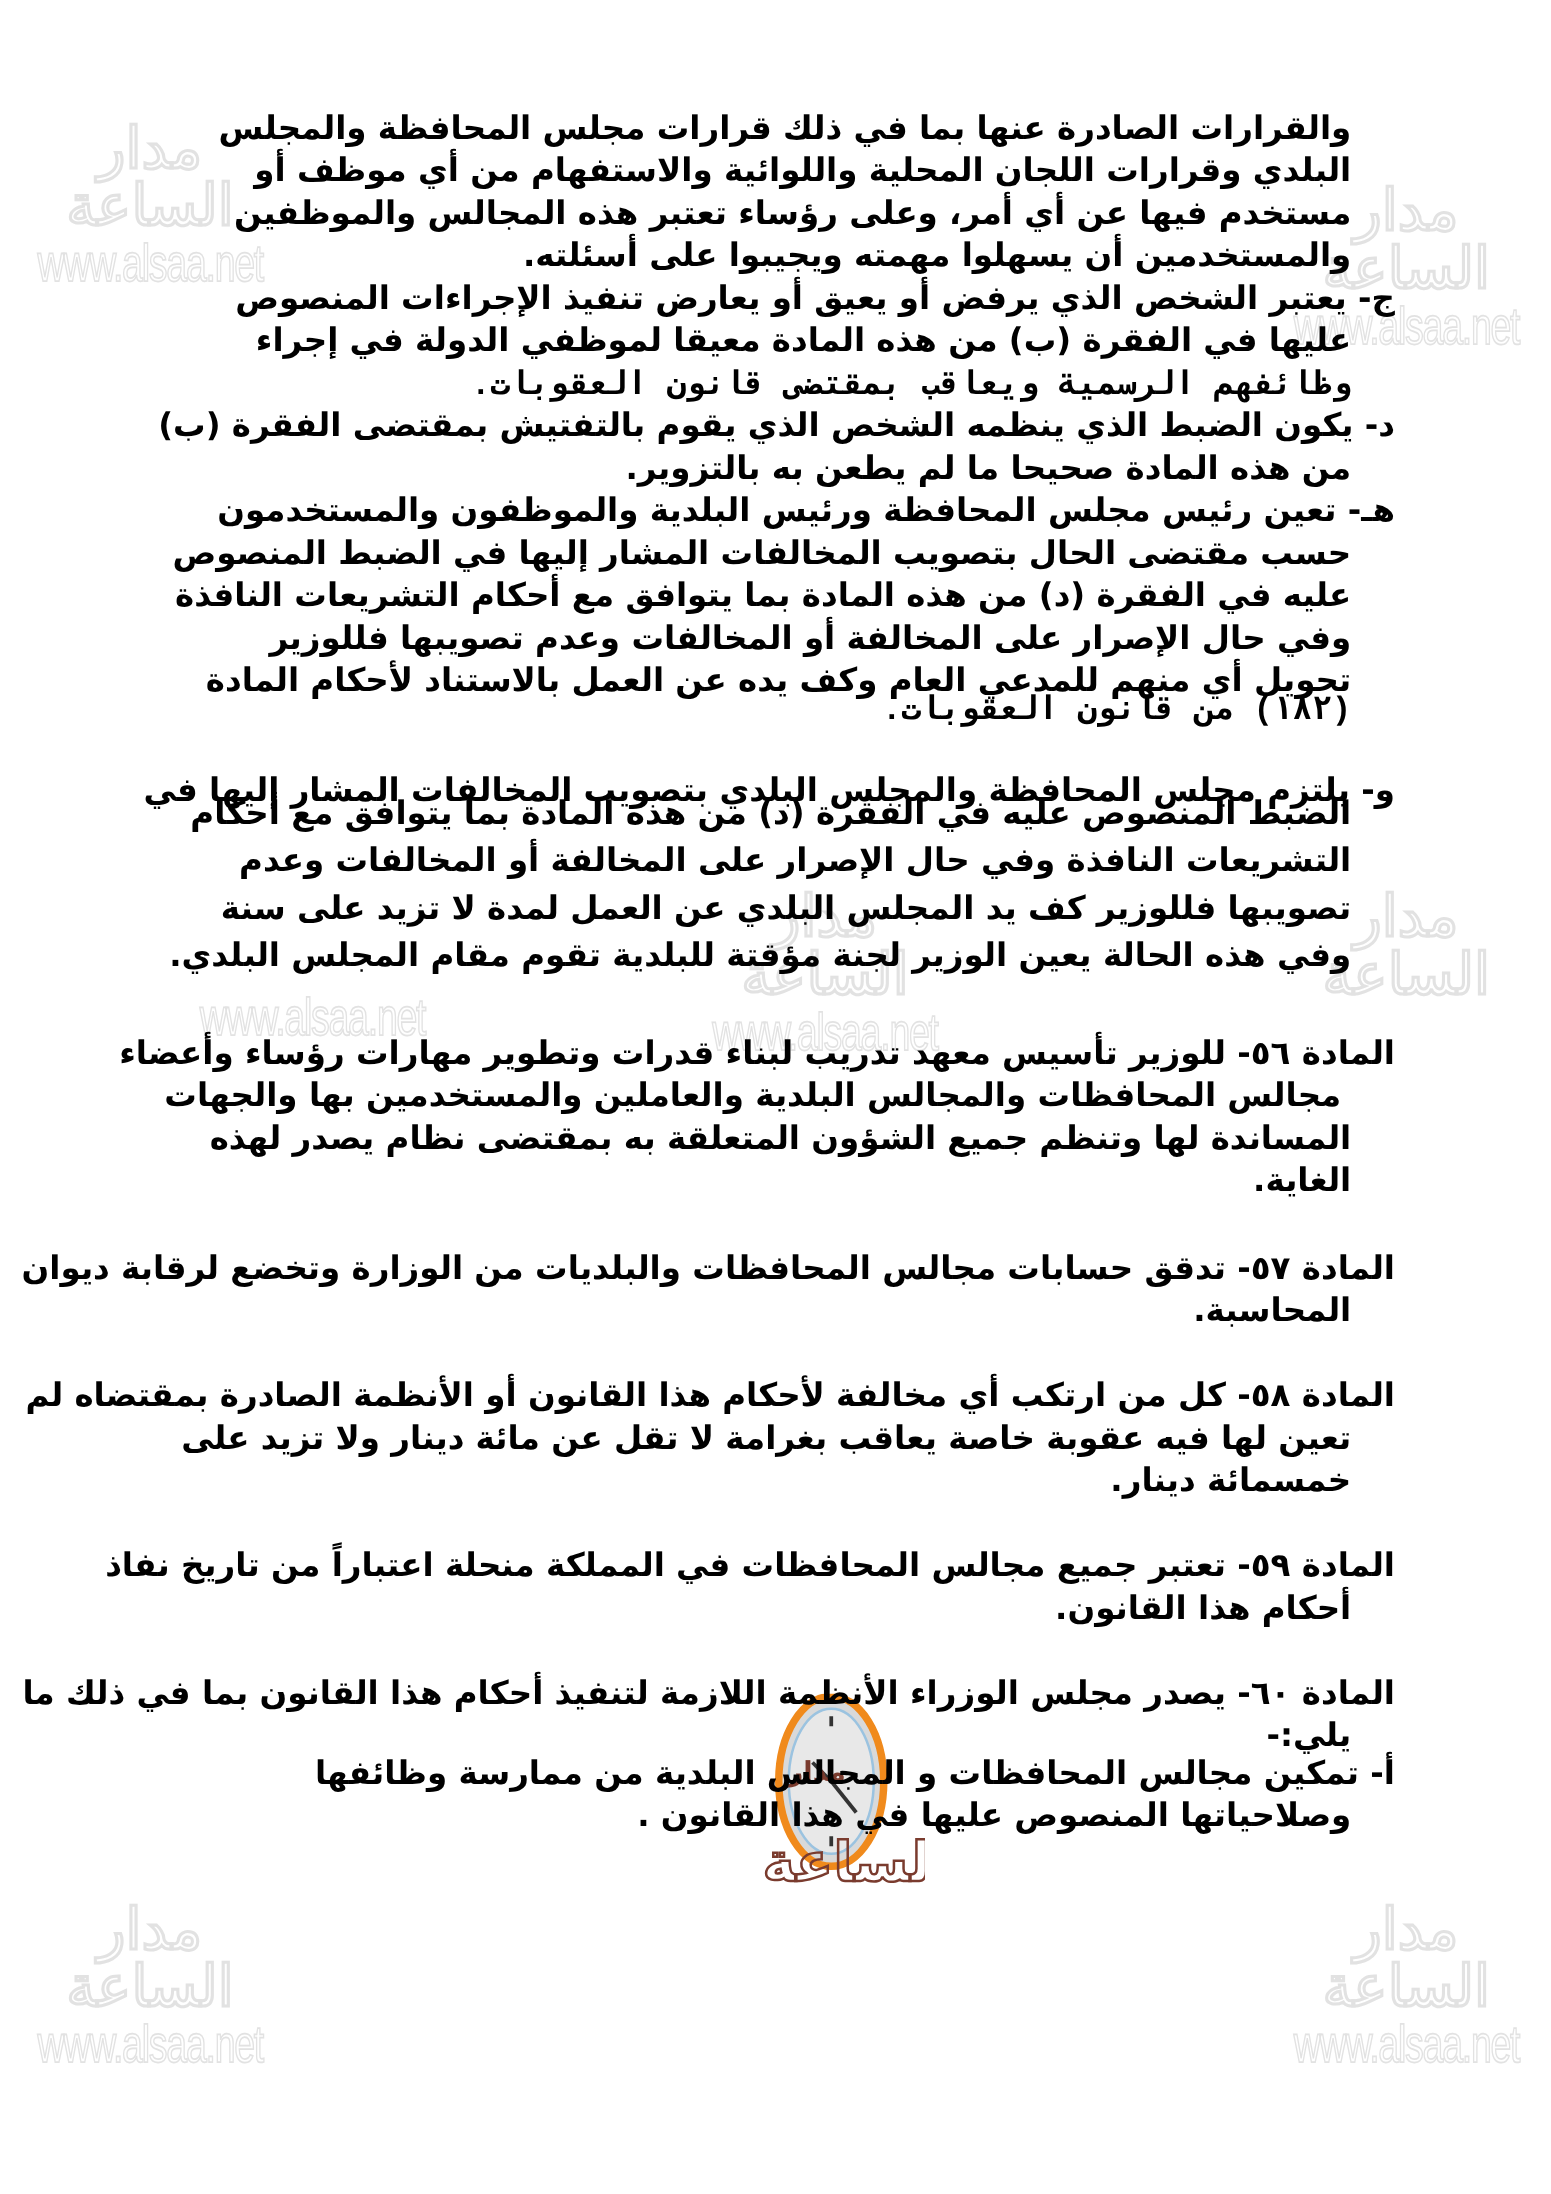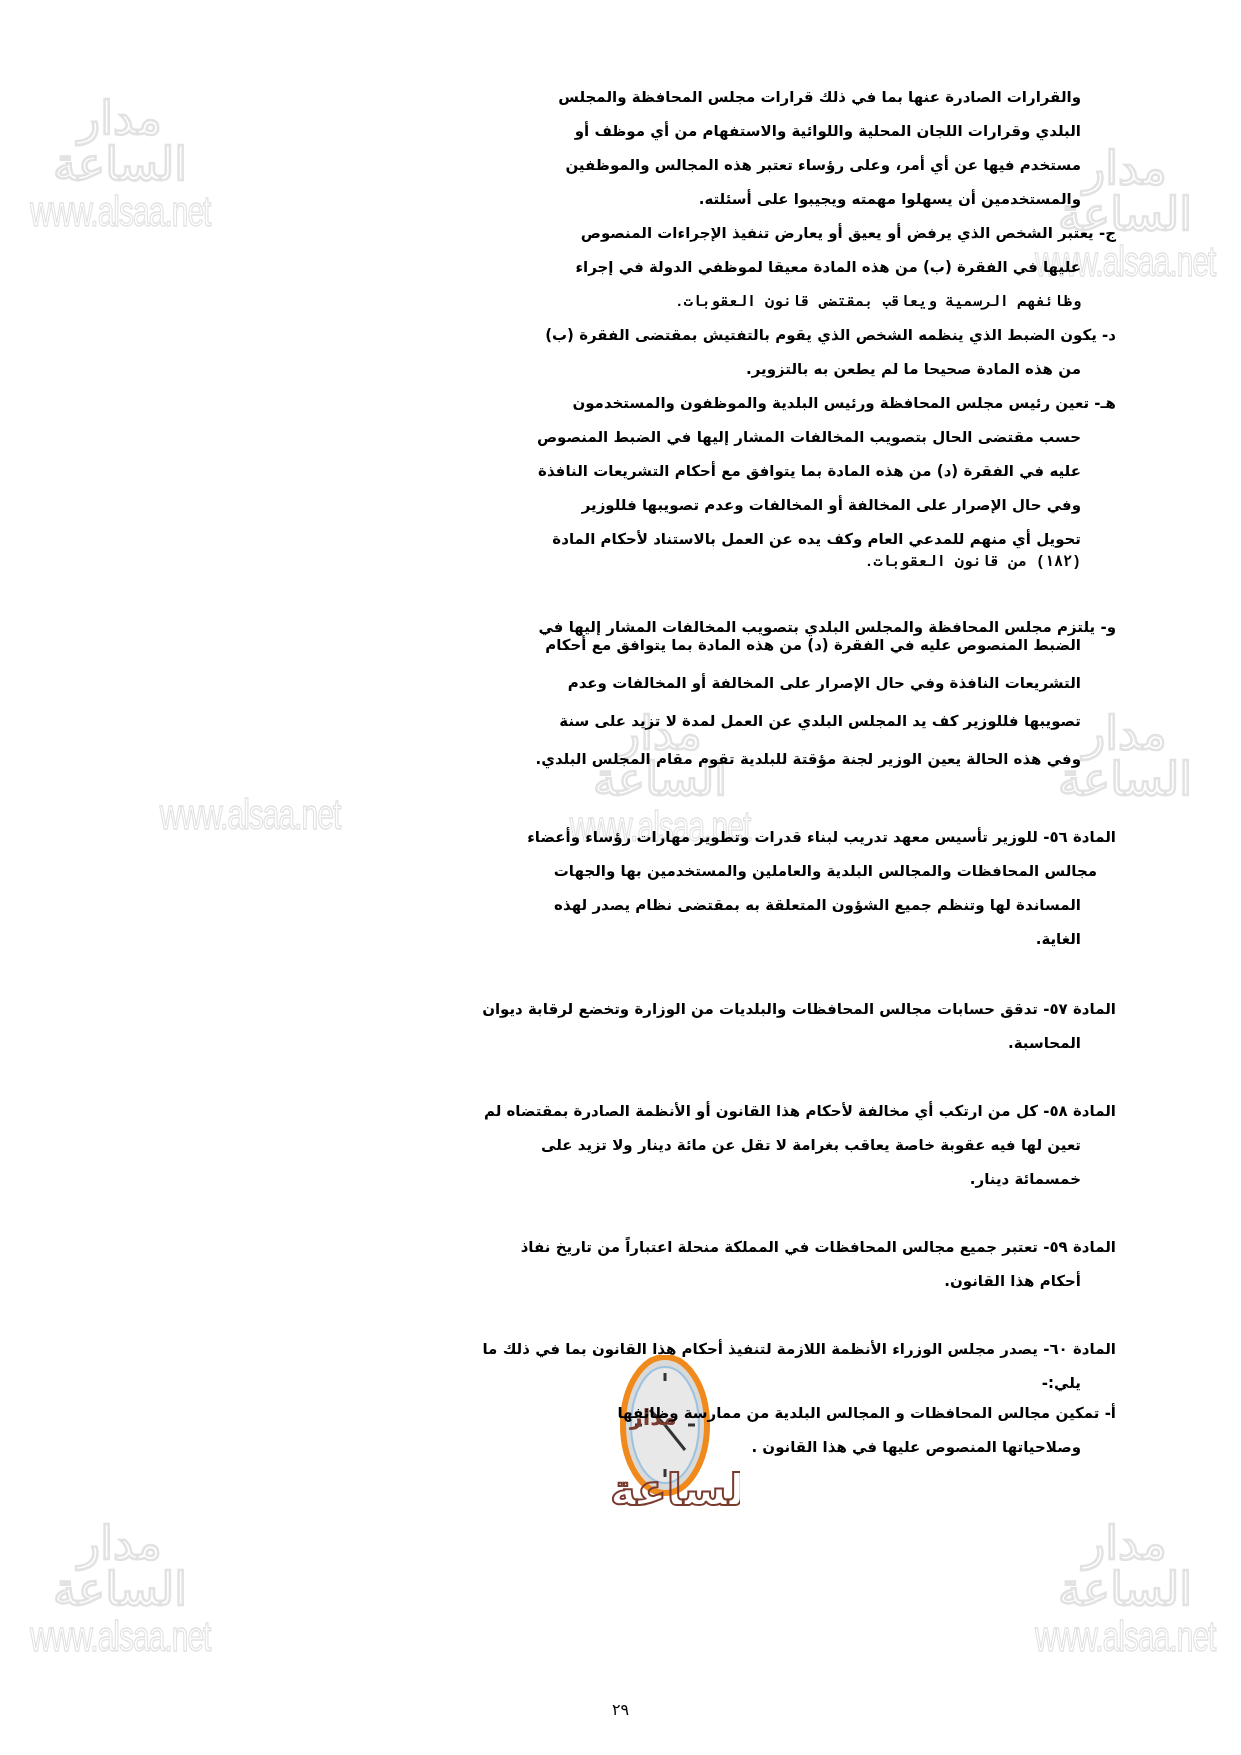--- a/index.html
+++ b/index.html
@@ -6,21 +6,21 @@
   body { width: 1241px; height: 1755px; position: relative; overflow: hidden;
          font-family: "DejaVu Sans", "Liberation Sans", sans-serif; color: #000; }
   .page { position: absolute; left: 0; top: 0; width: 1241px; height: 1755px; }
 
   
   .wm { position: absolute; color: #ececec; text-align: center; pointer-events: none; z-index: 0;
         font-family: "Liberation Sans", sans-serif; }
   .wm .ar { font-size: 46px; font-weight: bold; line-height: 1; -webkit-text-stroke: 1px #e2e2e2; color: transparent; }
   .wm .en { font-size: 30px; line-height: 1.1; letter-spacing: -1px; -webkit-text-stroke: 1px #e2e2e2; color: transparent; transform: scaleY(1.4); display:block; margin-top:8px;}
   .para-line { position: absolute; direction: rtl; white-space: nowrap; font-weight: bold;
-               font-size: 15px; font-family: "DejaVu Sans", sans-serif; z-index: 2; text-align: right; }
+               font-size: 26px; font-family: "DejaVu Sans", sans-serif; z-index: 2; text-align: right; }
 
   .page-num { position: absolute; left: 0; width: 1241px; top: 1700px; text-align: center;
               font-size: 16px; font-family: "DejaVu Sans", sans-serif; z-index: 2; }
 
   .logo { position: absolute; left: 590px; top: 1355px; width: 150px; height: 170px; z-index: 1; }
 </style>
 </head>
 <body>
 
 <div class="page">
@@ -82,30 +82,29 @@
       <div class="para-line" style="right: 160px; top: 462px;">عليه في الفقرة (د) من هذه المادة بما يتوافق مع أحكام التشريعات النافذة</div>
       <div class="para-line" style="right: 160px; top: 496px;">وفي حال الإصرار على المخالفة أو المخالفات وعدم تصويبها فللوزير</div>
       <div class="para-line" style="right: 160px; top: 530px;">تحويل أي منهم للمدعي العام وكف يده عن العمل بالاستناد لأحكام المادة</div>
       <div class="para-line" style="right: 160px; top: 552px; font-family: Liberation Mono, monospace;">(١٨٢) من قانون العقوبات.</div>
       <div class="para-line" style="right: 125px; top: 618px;">و- يلتزم مجلس المحافظة والمجلس البلدي بتصويب المخالفات المشار إليها في</div>
       <div class="para-line" style="right: 160px; top: 636px;">الضبط المنصوص عليه في الفقرة (د) من هذه المادة بما يتوافق مع أحكام</div>
       <div class="para-line" style="right: 160px; top: 674px;">التشريعات النافذة وفي حال الإصرار على المخالفة أو المخالفات وعدم</div>
       <div class="para-line" style="right: 160px; top: 712px;">تصويبها فللوزير كف يد المجلس البلدي عن العمل لمدة لا تزيد على سنة</div>
       <div class="para-line" style="right: 160px; top: 750px;">وفي هذه الحالة يعين الوزير لجنة مؤقتة للبلدية  تقوم مقام المجلس البلدي.</div>
       <div class="para-line" style="right: 125px; top: 828px;">المادة ٥٦- للوزير تأسيس معهد تدريب لبناء قدرات وتطوير مهارات رؤساء وأعضاء</div>
-      <div class="para-line" style="right: 144px; top: 862px; text-align: right;">مجالس المحافظات والمجالس البلدية والعاملين والمستخدمين بها والجهات</div>
+      <div class="para-line" style="right: 168px; top: 862px; text-align: right;">مجالس المحافظات والمجالس البلدية والعاملين والمستخدمين بها والجهات</div>
       <div class="para-line" style="right: 160px; top: 896px;">المساندة لها وتنظم جميع الشؤون المتعلقة به بمقتضى نظام يصدر لهذه</div>
       <div class="para-line" style="right: 160px; top: 930px;">الغاية.</div>
       <div class="para-line" style="right: 125px; top: 1000px; text-align: center;">المادة ٥٧- تدقق حسابات مجالس المحافظات والبلديات من الوزارة وتخضع لرقابة ديوان</div>
       <div class="para-line" style="right: 160px; top: 1034px;">المحاسبة.</div>
       <div class="para-line" style="right: 125px; top: 1102px;">المادة ٥٨- كل من ارتكب أي مخالفة لأحكام هذا القانون أو الأنظمة الصادرة بمقتضاه لم</div>
       <div class="para-line" style="right: 160px; top: 1136px;">تعين لها فيه عقوبة خاصة يعاقب بغرامة لا تقل عن مائة دينار ولا تزيد على</div>
       <div class="para-line" style="right: 160px; top: 1170px;">خمسمائة دينار.</div>
       <div class="para-line" style="right: 125px; top: 1238px;">المادة ٥٩- تعتبر جميع مجالس المحافظات في المملكة منحلة اعتباراً من تاريخ نفاذ</div>
       <div class="para-line" style="right: 160px; top: 1272px;">أحكام هذا القانون.</div>
       <div class="para-line" style="right: 125px; top: 1340px;">المادة ٦٠- يصدر مجلس الوزراء الأنظمة اللازمة لتنفيذ أحكام هذا القانون بما في ذلك ما</div>
       <div class="para-line" style="right: 160px; top: 1374px;">يلي:-</div>
       <div class="para-line" style="right: 125px; top: 1404px;">أ- تمكين مجالس المحافظات و المجالس البلدية من ممارسة وظائفها</div>
       <div class="para-line" style="right: 160px; top: 1438px;">وصلاحياتها المنصوص عليها في هذا القانون .</div>
     </div>
 
-  <div class="page-num">٢٩</div>
 </div>
 
 </body></html>

